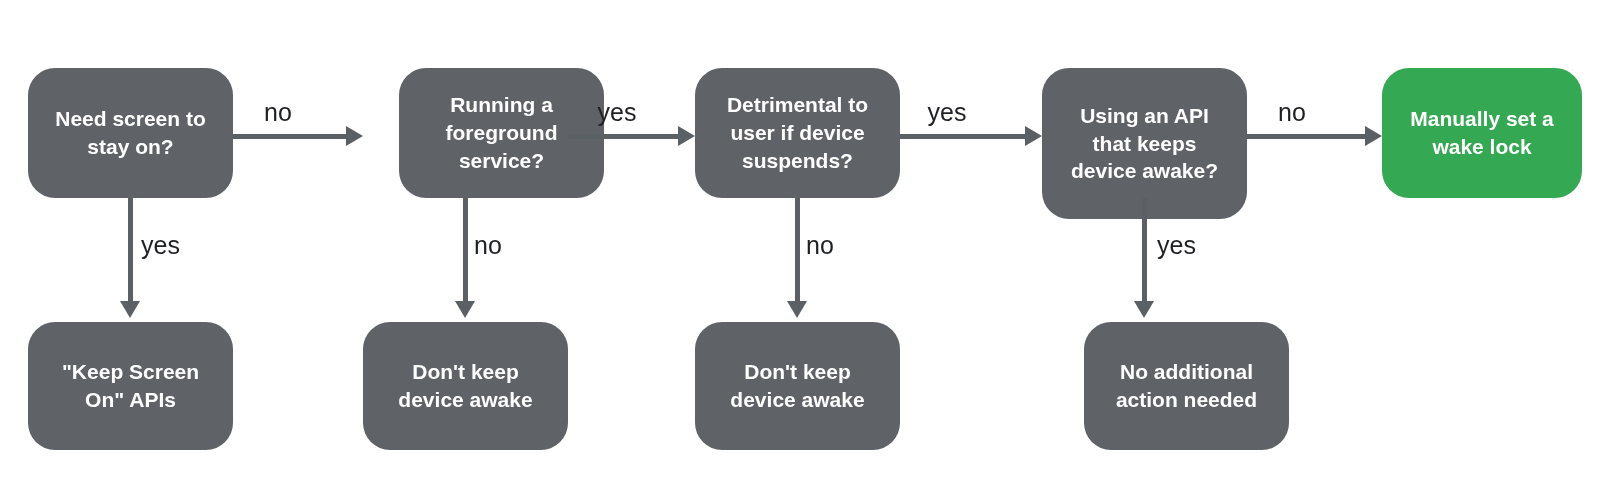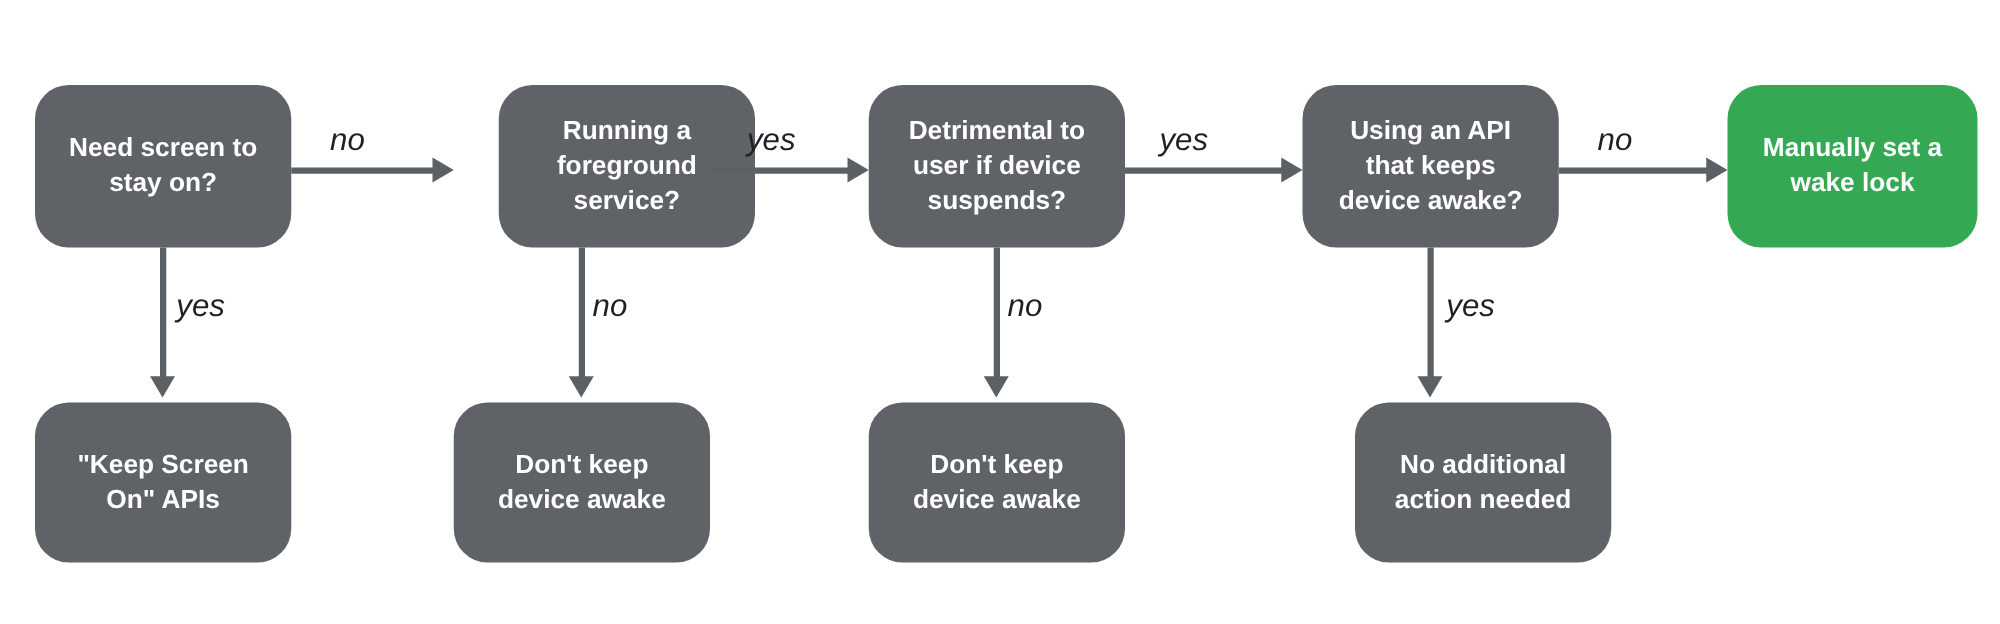--- a/index.html
+++ b/index.html
@@ -30,21 +30,21 @@
     font-weight:bold;
     font-size:21px;
     line-height:1.33;
     padding:0 16px;
   }
   .node.terminal{background:var(--terminal-fill);}
   
   .n-q1{left:28px;top:68px;width:205px;height:130px;}
   .n-q2{left:363px;top:68px;width:205px;height:130px;margin-left:36px;}
   .n-q3{left:695px;top:68px;width:205px;height:130px;}
-  .n-q4{left:1042px;top:68px;width:205px;height:130px;}
+  .n-q4{left:1042px;top:68px;width:205px;height:151px;}
   .n-t5{left:1382px;top:68px;width:200px;height:130px;text-align:center;}
   
   .n-b1{left:28px;top:322px;width:205px;height:128px;}
   .n-b2{left:363px;top:322px;width:205px;height:128px;}
   .n-b3{left:695px;top:322px;width:205px;height:128px;}
   .n-b4{left:1044px;top:322px;width:205px;height:128px;margin-left:40px;}
 
   
   .arrow-h{position:absolute;height:5px;background:var(--arrow);}
   .arrow-h::after{
@@ -69,21 +69,20 @@
   .a-v2{left:463px;top:198px;height:104px;}
   .a-v3{left:795px;top:198px;height:104px;}
   .a-v4{left:1142px;top:198px;height:104px;}
 
   .edge-label{
     position:absolute;
     color:var(--edge-text);
     font-size:25px;
     line-height:28px;
     white-space:nowrap;
-    font-style:italic;
   }
   .edge-label.h{width:80px;text-align:center;top:98px;}
   .l-h1{left:238px;}
   .l-h2{left:577px;}
   .l-h3{left:907px;}
   .l-h4{left:1252px;}
   .edge-label.v{top:231px;}
   .l-v1{left:141px;}
   .l-v2{left:474px;}
   .l-v3{left:806px;}

